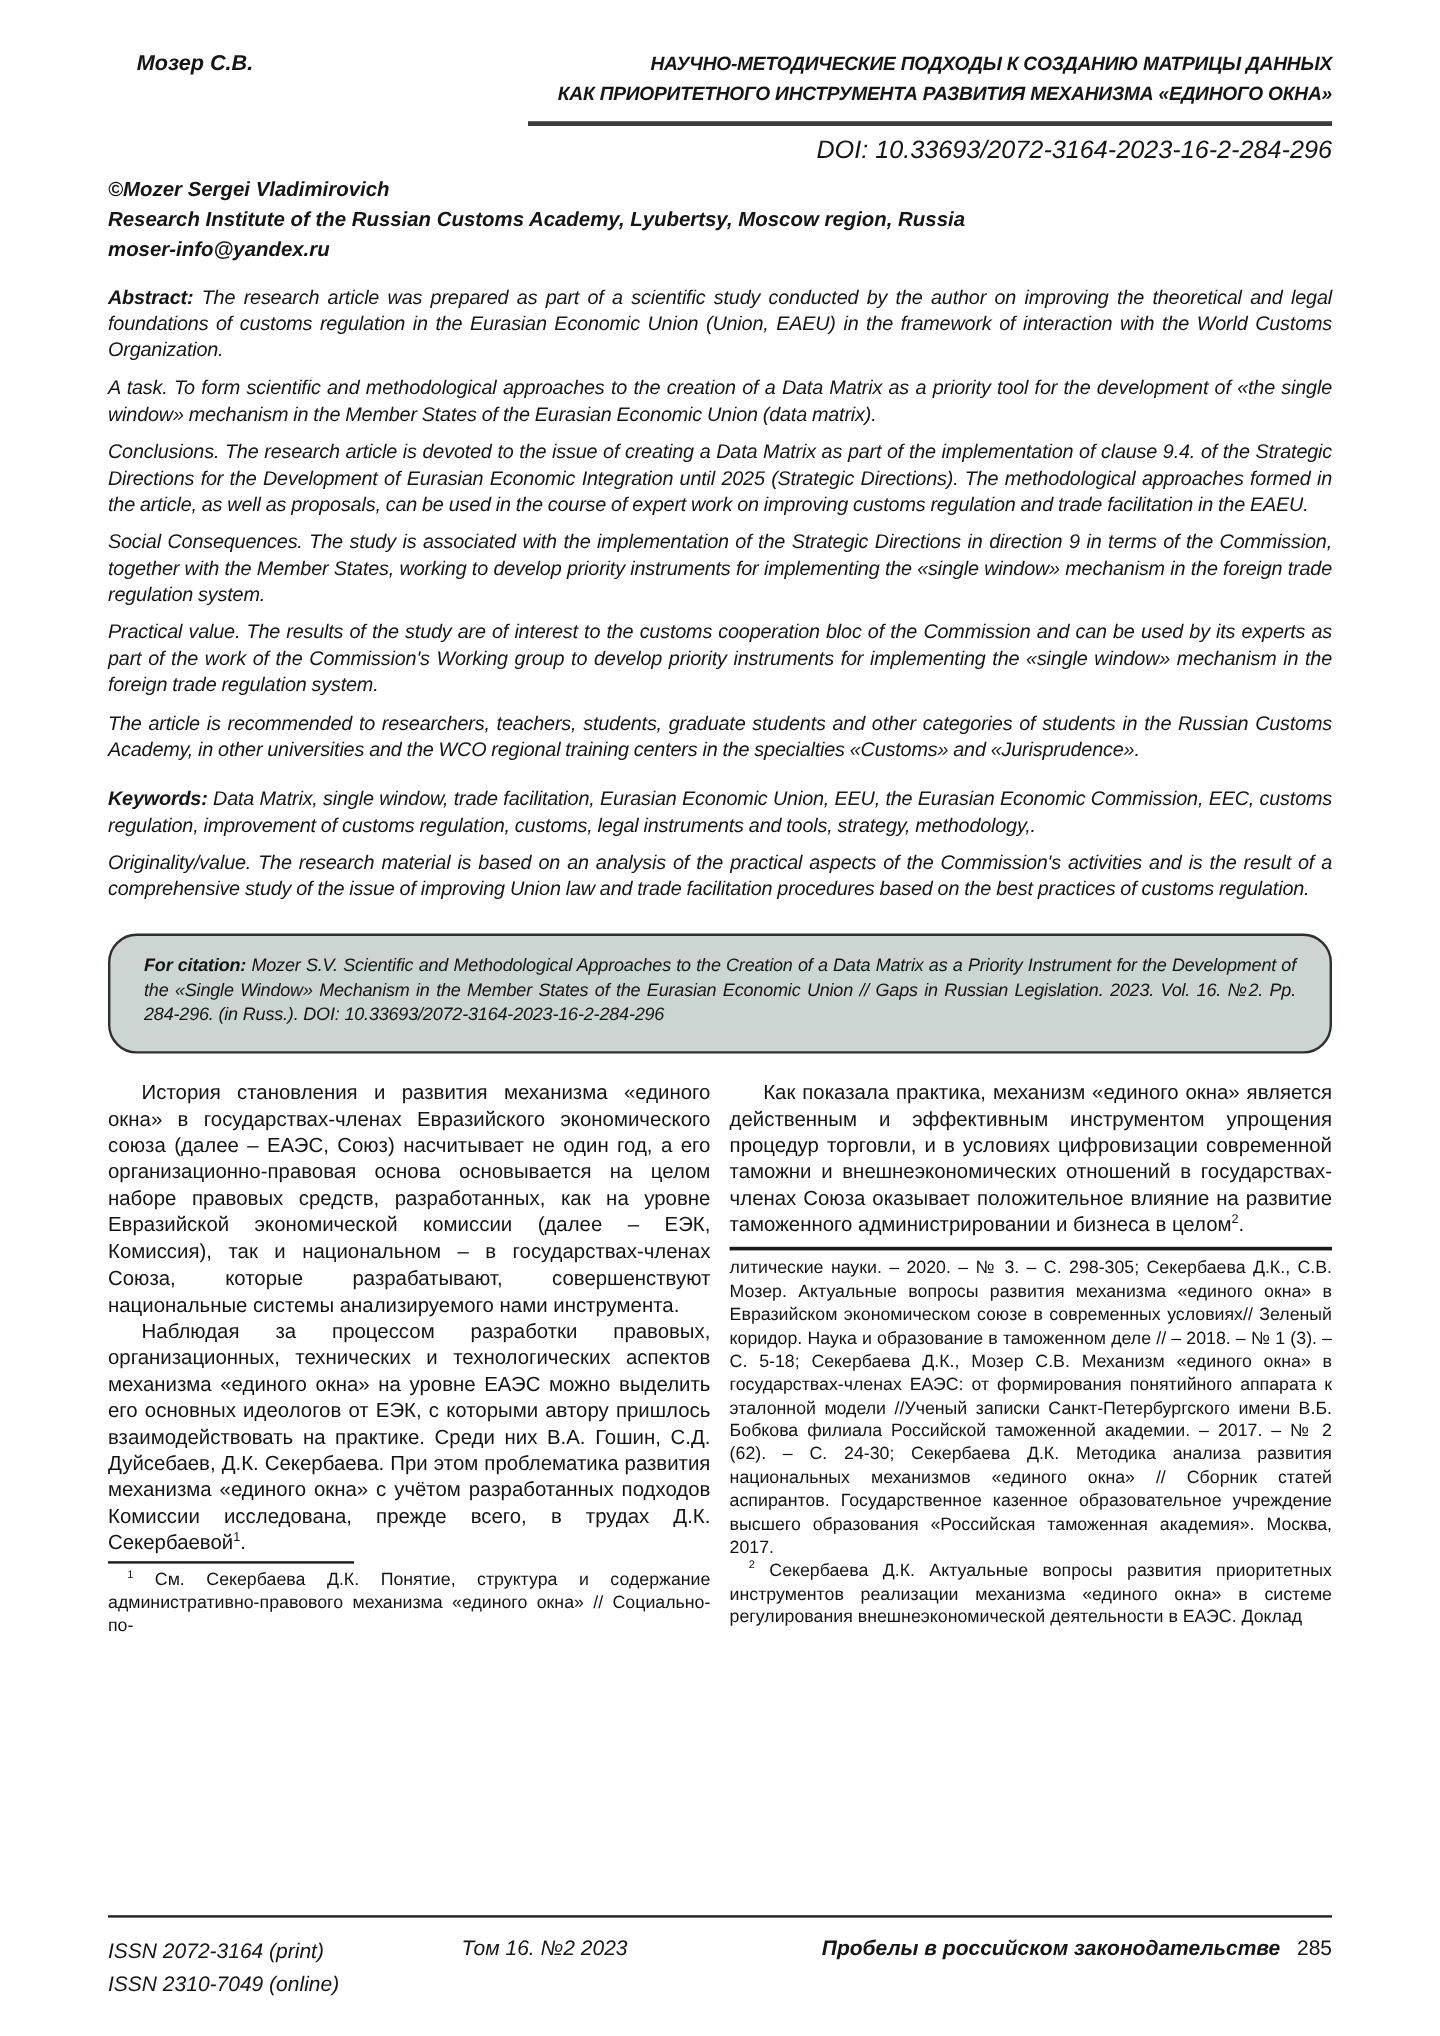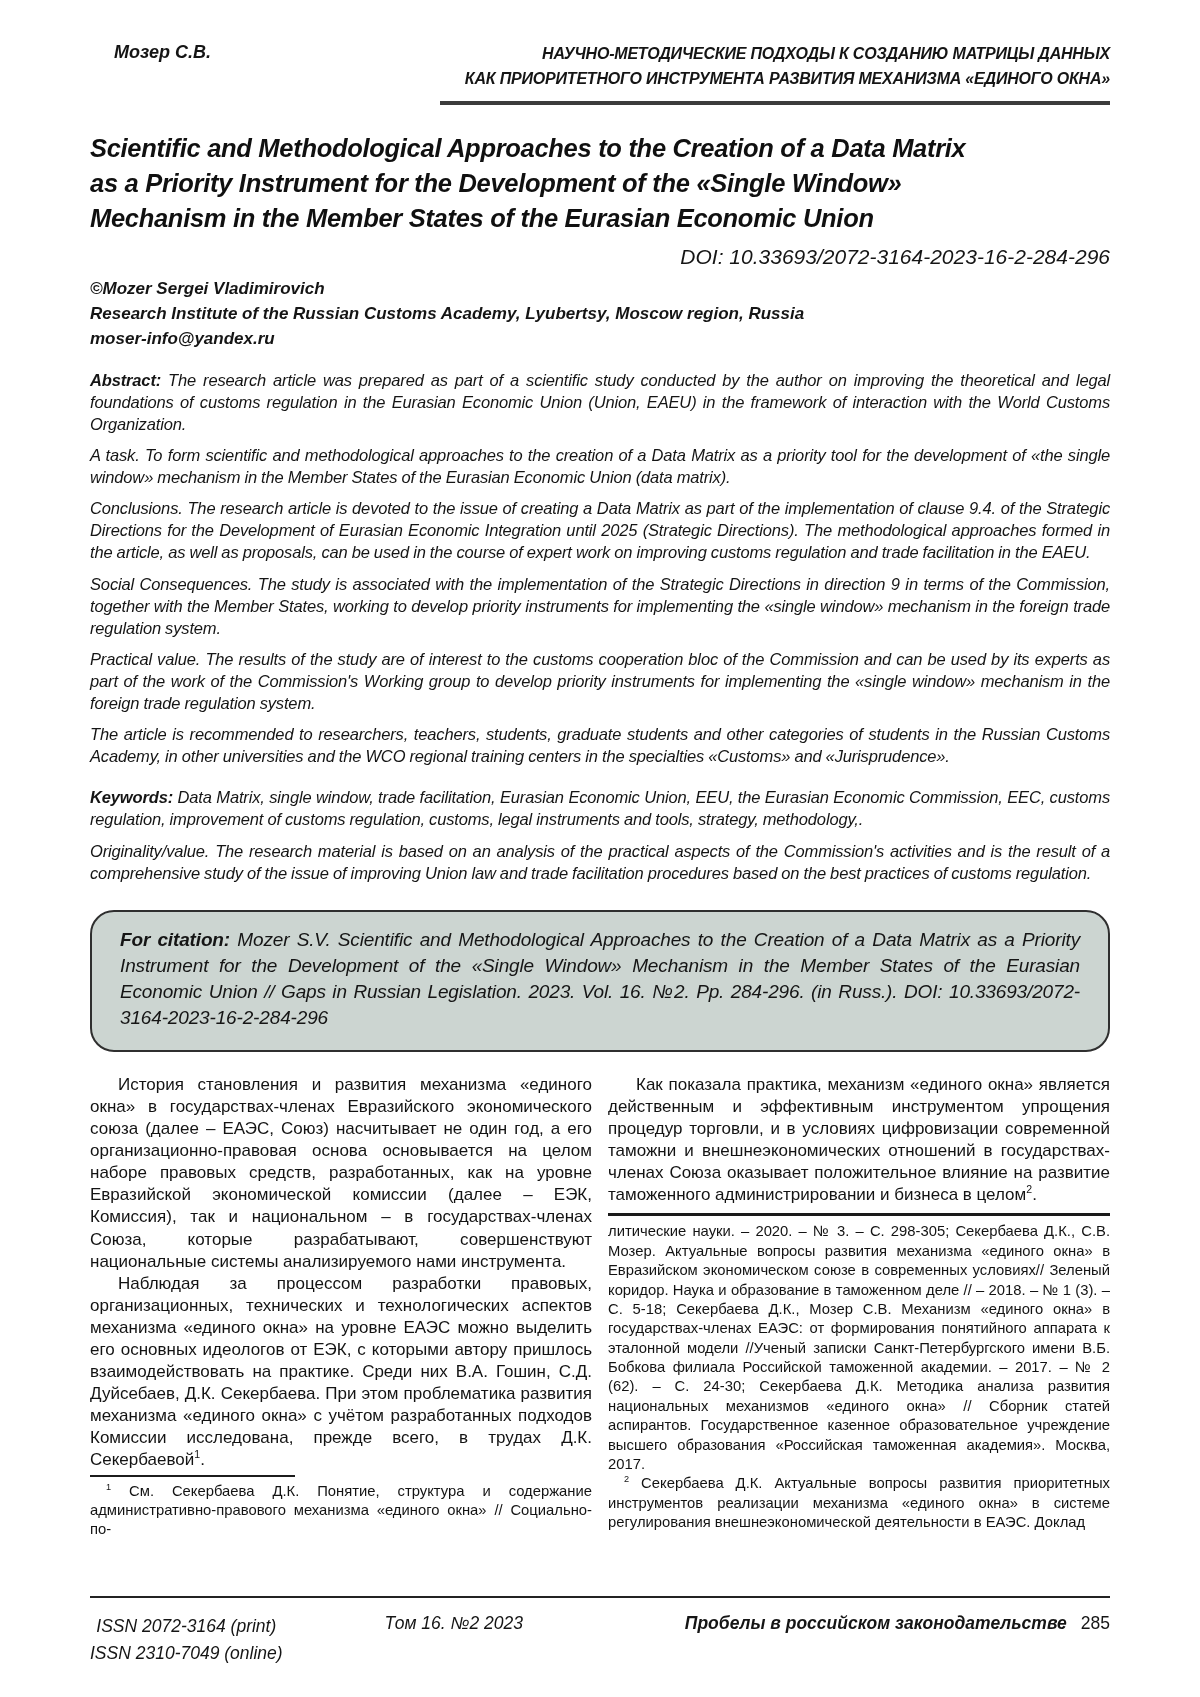--- a/index.html
+++ b/index.html
@@ -18,60 +18,55 @@
   .authors{margin-top:7px;font-weight:700;font-style:italic;font-size:17px;line-height:1.48;}
 
   
   .abs-block{margin-top:17px;}
   .abs{margin:0 0 9px 0;font-style:italic;font-size:16.5px;line-height:1.34;text-align:justify;letter-spacing:-0.15px;word-spacing:-0.3px;}
   .b{font-weight:700;}
   .kw{margin-top:19px;}
 
   
   .cite-box{margin-top:26px;border:2.5px solid #2f2f2f;border-radius:24px;background:#ccd5d1;
-    padding:15px 28px 19px 28px;font-style:italic;font-size:19px;line-height:1.37;text-align:justify;
+    padding:15px 28px 19px 28px;font-style:italic;font-size:15px;line-height:1.37;text-align:justify;
     letter-spacing:-0.15px;}
 
   
   .cols{margin-top:22px;display:flex;gap:16px;}
   .col{flex:1 1 0;font-size:17px;line-height:1.3;text-align:justify;color:#131313;}
   .body-p{margin:0;text-indent:28px;}
   sup{font-size:0.62em;line-height:0;}
   .fn-sep-short{width:205px;border-top:2px solid #1c1c1c;height:0;margin:3px 0 5px 0;}
   .fn-sep-full{width:100%;border-top:3px solid #1a1a1a;height:0;margin:7px 0 6px 0;}
   .fn{margin:0;font-size:14.8px;line-height:1.31;text-align:justify;}
   .fn-indent{text-indent:16px;}
 
   
-  .footer{position:absolute;left:90px;right:90px;top:1596px;border-top:2.5px solid #232323;padding-top:15px;text-align:center;}
+  .footer{position:absolute;left:90px;right:90px;top:1596px;border-top:2.5px solid #232323;padding-top:15px;}
   .footer-row{display:flex;justify-content:space-between;align-items:flex-start;font-size:17.5px;}
   .issn{font-style:italic;line-height:1.55;}
   .vol{font-style:italic;margin-left:-60px;}
   .jr{font-style:italic;font-weight:700;}
   .pageno{font-style:normal;font-weight:400;margin-left:14px;}
 </style>
 </head>
 <body>
 
 <div class="page">
 
   <div class="hdr">
     <div class="hdr-author">Мозер С.В.</div>
     <div class="hdr-title">
       <div>НАУЧНО-МЕТОДИЧЕСКИЕ ПОДХОДЫ К СОЗДАНИЮ МАТРИЦЫ ДАННЫХ</div>
       <div>КАК ПРИОРИТЕТНОГО ИНСТРУМЕНТА РАЗВИТИЯ МЕХАНИЗМА «ЕДИНОГО ОКНА»</div>
     </div>
   </div>
   <div class="hdr-rule"></div>
 
-  <div class="title">
-    <div>Scientific and Methodological Approaches to the Creation of a Data Matrix</div>
-    <div>as a Priority Instrument for the Development of the «Single Window»</div>
-    <div>Mechanism in the Member States of the Eurasian Economic Union</div>
-  </div>
 
   <div class="doi">DOI: 10.33693/2072-3164-2023-16-2-284-296</div>
 
   <div class="authors">
     <div>©Mozer Sergei Vladimirovich</div>
     <div>Research Institute of the Russian Customs Academy, Lyubertsy, Moscow region, Russia</div>
     <div>moser-info@yandex.ru</div>
   </div>
 
   <div class="abs-block">

